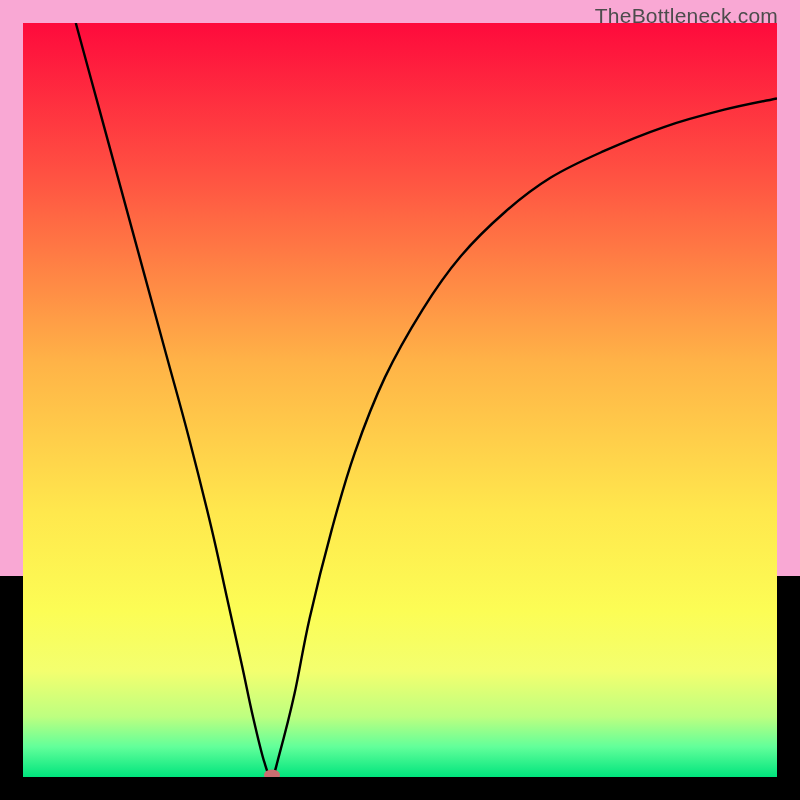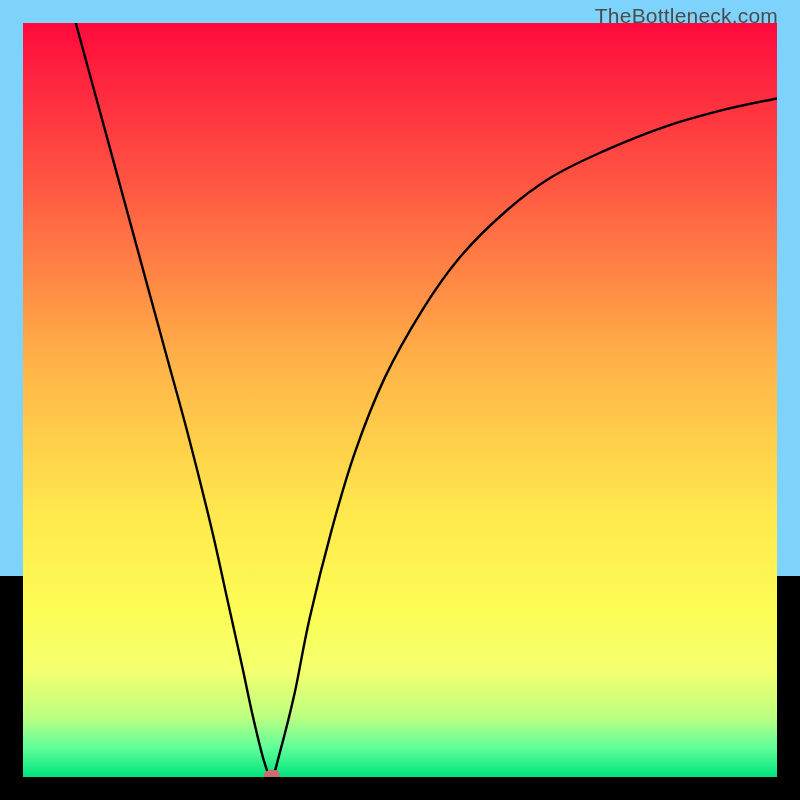--- a/index.html
+++ b/index.html
@@ -8,21 +8,21 @@
     width: 800px;
     height: 800px;
     overflow: hidden;
     background: #000;
     font-family: Arial, Helvetica, sans-serif;
   }
   .canvas {
     position: relative;
     width: 800px;
     height: 576px;
-    background: #7dd3fc;
+    background: #f9a8d4;
   }
   .plot-area {
     position: absolute;
     left: 23px;
     top: 23px;
     width: 754px;
     height: 754px;
     overflow: hidden;
   }
   .gradient-bg {

